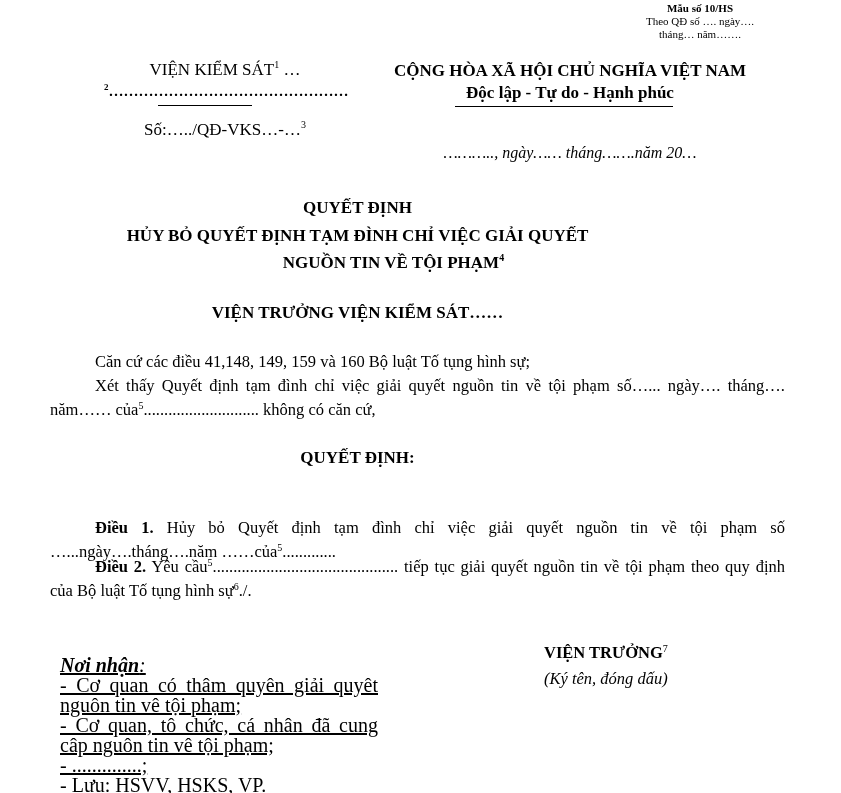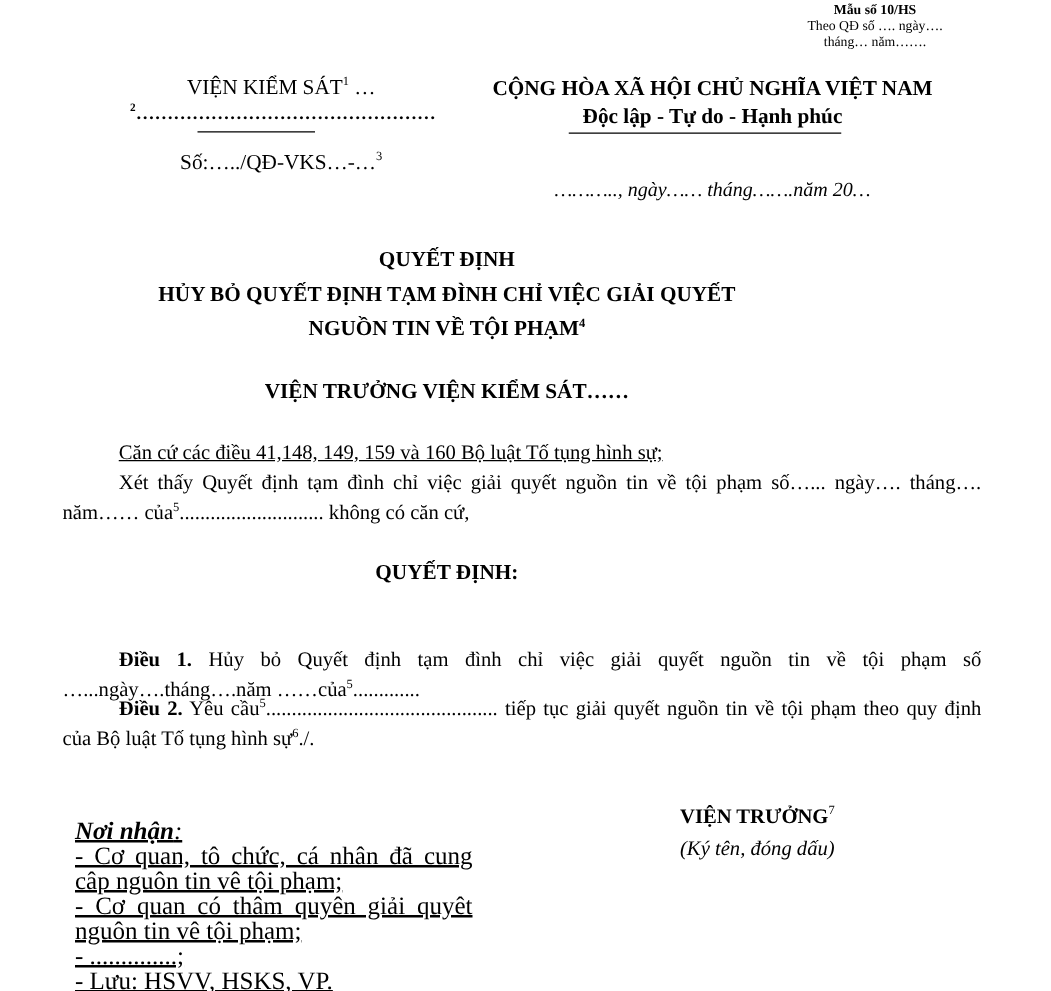--- a/index.html
+++ b/index.html
@@ -47,43 +47,43 @@
   <span>Số:…../QĐ-VKS…-…</span><sup>3</sup>
 </div>
 
 <div class="abs nation">CỘNG HÒA XÃ HỘI CHỦ NGHĨA VIỆT NAM</div>
 <div class="abs motto">Độc lập - Tự do - Hạnh phúc</div>
 <div class="abs motto-rule"></div>
 <div class="abs place-date">……….., ngày…… tháng…….năm 20…</div>
 
 <div class="abs title" style="top:198px;">QUYẾT ĐỊNH</div>
 <div class="abs title" style="top:226px;">HỦY BỎ QUYẾT ĐỊNH TẠM ĐÌNH CHỈ VIỆC GIẢI QUYẾT</div>
-<div class="abs title" style="top:253px;">
+<div class="abs title" style="top:253px;margin-left:36px;">
   <span>NGUỒN TIN VỀ TỘI PHẠM</span><sup>4</sup>
 </div>
 <div class="abs title" style="top:303px;">VIỆN TRƯỞNG VIỆN KIỂM SÁT……</div>
 
-<div class="abs para indent" style="top:350px;text-decoration:underline;">Căn cứ các điều 41,148, 149, 159 và 160 Bộ luật Tố tụng hình sự;</div>
+<div class="abs para indent" style="top:350px;">Căn cứ các điều 41,148, 149, 159 và 160 Bộ luật Tố tụng hình sự;</div>
 <div class="abs para indent" style="top:374px;">
   <span>Xét thấy Quyết định tạm đình chỉ việc giải quyết nguồn tin về tội phạm số…... ngày…. tháng…. năm…… của</span><sup>5</sup><span>............................ không có căn cứ,</span>
 </div>
 
 <div class="abs title" style="top:448px;">QUYẾT ĐỊNH:</div>
 
 <div class="abs para indent" style="top:516px;">
   <b>Điều 1.</b><span> Hủy bỏ Quyết định tạm đình chỉ việc giải quyết nguồn tin về tội phạm số …...ngày….tháng….năm ……của</span><sup>5</sup><span>.............</span>
 </div>
 <div class="abs para indent" style="top:555px;">
   <b>Điều 2.</b><span> Yêu cầu</span><sup>5</sup><span>............................................. tiếp tục giải quyết nguồn tin về tội phạm theo quy định của Bộ luật Tố tụng hình sự</span><sup>6</sup><span>./.</span>
 </div>
 
 <div class="abs recipients">
   <div><span class="head">Nơi nhận</span><i>:</i></div>
+  <div>- Cơ quan có thâm quyên giải quyêt nguôn tin vê tội phạm;</div>
   <div>- Cơ quan, tô chức, cá nhân đã cung câp nguôn tin vê tội phạm;</div>
-  <div>- Cơ quan có thâm quyên giải quyêt nguôn tin vê tội phạm;</div>
   <div>- ..............;</div>
   <div>- Lưu: HSVV, HSKS, VP.</div>
 </div>
 
 <div class="abs signer">
   <div><span class="t">VIỆN TRƯỞNG</span><sup>7</sup></div>
   <div class="s">(Ký tên, đóng dấu)</div>
 </div>
 
 </body></html>

